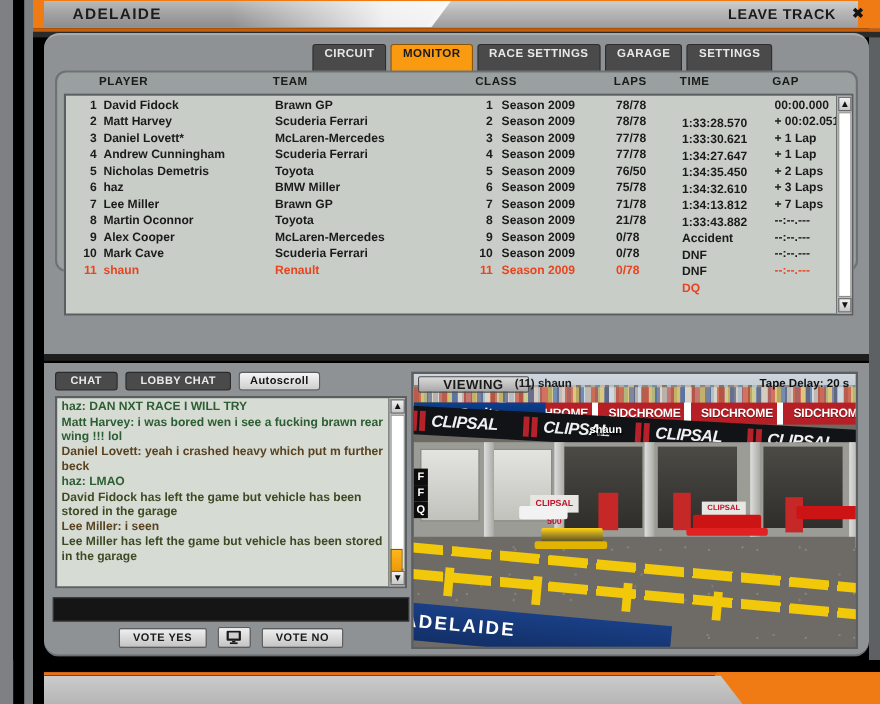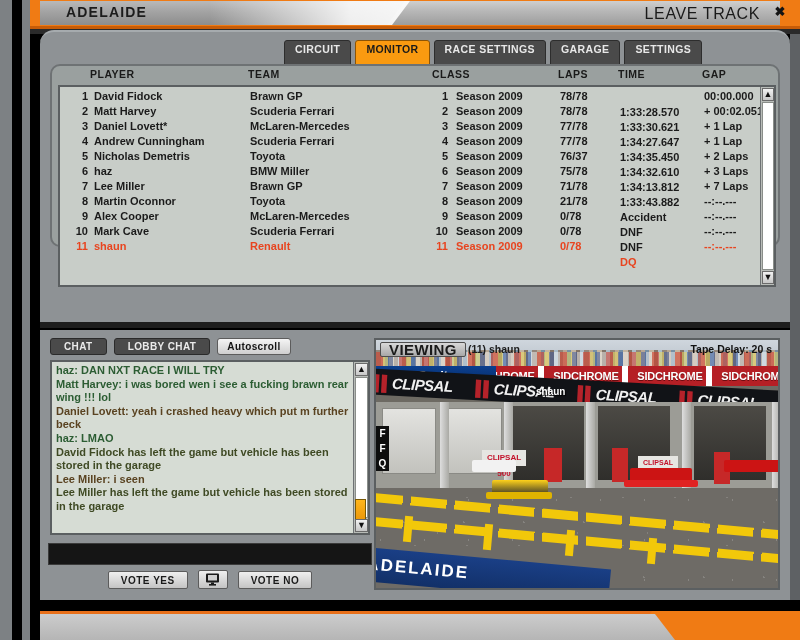--- a/index.html
+++ b/index.html
@@ -35,21 +35,21 @@
     position:absolute; left:180px; top:1px; height:24px; width:200px;
     background:linear-gradient(90deg,rgba(255,255,255,0) 0%, rgba(255,255,255,.85) 70%, rgba(255,255,255,.9) 100%);
     clip-path: polygon(0 0, 100% 0, calc(100% - 18px) 100%, 0 100%);
   }
   .app-title {
     position:absolute; left:36px; top:4px;
     font-size:14px; font-weight:bold; letter-spacing:1.2px; color:#1c1c1c;
   }
   .leave-track {
     position:absolute; right:40px; top:5px;
-    font-size:16px; font-weight:normal; letter-spacing:.6px; color:#1a1a1a;
+    font-size:13px; font-weight:bold; letter-spacing:.6px; color:#1a1a1a;
   }
   .close-x {
     position:absolute; right:12px; top:4px; width:16px; height:16px;
     color:#141414; font-size:13px; font-weight:bold; text-align:center; line-height:16px;
   }
   .orange-underline { position:absolute; left:30px; top:26px; width:770px; height:3px; background:#c75c08; }
   .title-dark { position:absolute; left:30px; top:29px; width:770px; height:5px; background:#2a2a2a; }
 
   
   .body-panel {
@@ -106,21 +106,21 @@
   .vsb .track { position:absolute; left:1px; top:15px; bottom:15px; width:12px; background:#fff; border:1px solid #8a8e8a; }
 
   .race-status {
     position:absolute; left:0; top:266px; width:100%; text-align:center;
     font-size:11px; font-weight:bold; color:#1d1d1d; letter-spacing:.4px;
   }
   .body-panel-foot { position:absolute; left:40px; top:322px; width:750px; height:6px; background:#1e1e1e; }
 
   
   .lower {
-    position:absolute; left:40px; top:330px; width:750px; height:310px;
+    position:absolute; left:40px; top:330px; width:750px; height:267px;
     background:#8e9295; border-radius:0 0 14px 14px; border-bottom:2px solid #6a6e70;
   }
 
   
   .chatbtns { position:absolute; left:10px; top:8px; display:flex; align-items:center; gap:7px; }
   .cbtn {
     height:17px; padding:0 13px; line-height:16px;
     font-size:10px; font-weight:bold; letter-spacing:.4px;
     color:#eaeaea; background:#4a4a4a; border:1px solid #2b2b2b; border-radius:3px;
   }
@@ -226,22 +226,22 @@
     background:linear-gradient(180deg,#1a3f86,#123068); transform:rotate(5.2deg);
     color:#fff; font-weight:bold; font-size:17px; letter-spacing:2px;
     display:flex; align-items:center; padding-left:6px; overflow:hidden;
   }
   .car { position:absolute; border-radius:2px; }
   .vid-topbar {
     position:absolute; left:0; top:0; width:100%; height:18px;
     background:rgba(205,205,205,.0);
   }
   .viewing-btn {
-    position:absolute; left:4px; top:2px; height:15px; padding:0 8px; line-height:14px;
-    font-size:15px; font-weight:bold; color:#1a1a1a; letter-spacing:.4px;
+    position:absolute; left:4px; top:2px; height:15px; padding:0 22px; line-height:14px;
+    font-size:12px; font-weight:bold; color:#1a1a1a; letter-spacing:.4px;
     background:linear-gradient(180deg,#d9d9d9,#a8a8a8); border:1px solid #4e4e4e; border-radius:2px;
   }
   .viewing-name { position:absolute; left:92px; top:3px; font-size:10.5px; font-weight:bold; color:#1c1c1c; }
   .tape-delay { position:absolute; right:6px; top:3px; font-size:10.5px; font-weight:bold; color:#111; }
   .flagstack { position:absolute; left:0; top:86px; width:13px; }
   .flagstack div {
     width:13px; height:15px; background:#0d0d0d; color:#fff;
     font-size:10px; font-weight:bold; text-align:center; line-height:15px;
   }
   .name-tag { position:absolute; left:160px; top:46px; font-size:10px; font-weight:bold; color:#fff; text-shadow:1px 1px 1px #000; }
@@ -343,21 +343,21 @@
               <span class="c-laps">77/78</span>
               <span class="c-time">1:34:35.450</span>
               <span class="c-gap">+ 1 Lap</span>
             </div>
             <div class="row">
               <span class="c-pos">5</span>
               <span class="c-player">Nicholas Demetris</span>
               <span class="c-team">Toyota</span>
               <span class="c-clsnum">5</span>
               <span class="c-class">Season 2009</span>
-              <span class="c-laps">76/37</span>
+              <span class="c-laps">76/50</span>
               <span class="c-time">1:34:32.610</span>
               <span class="c-gap">+ 2 Laps</span>
             </div>
             <div class="row">
               <span class="c-pos">6</span>
               <span class="c-player">haz</span>
               <span class="c-team">BMW Miller</span>
               <span class="c-clsnum">6</span>
               <span class="c-class">Season 2009</span>
               <span class="c-laps">75/78</span>

